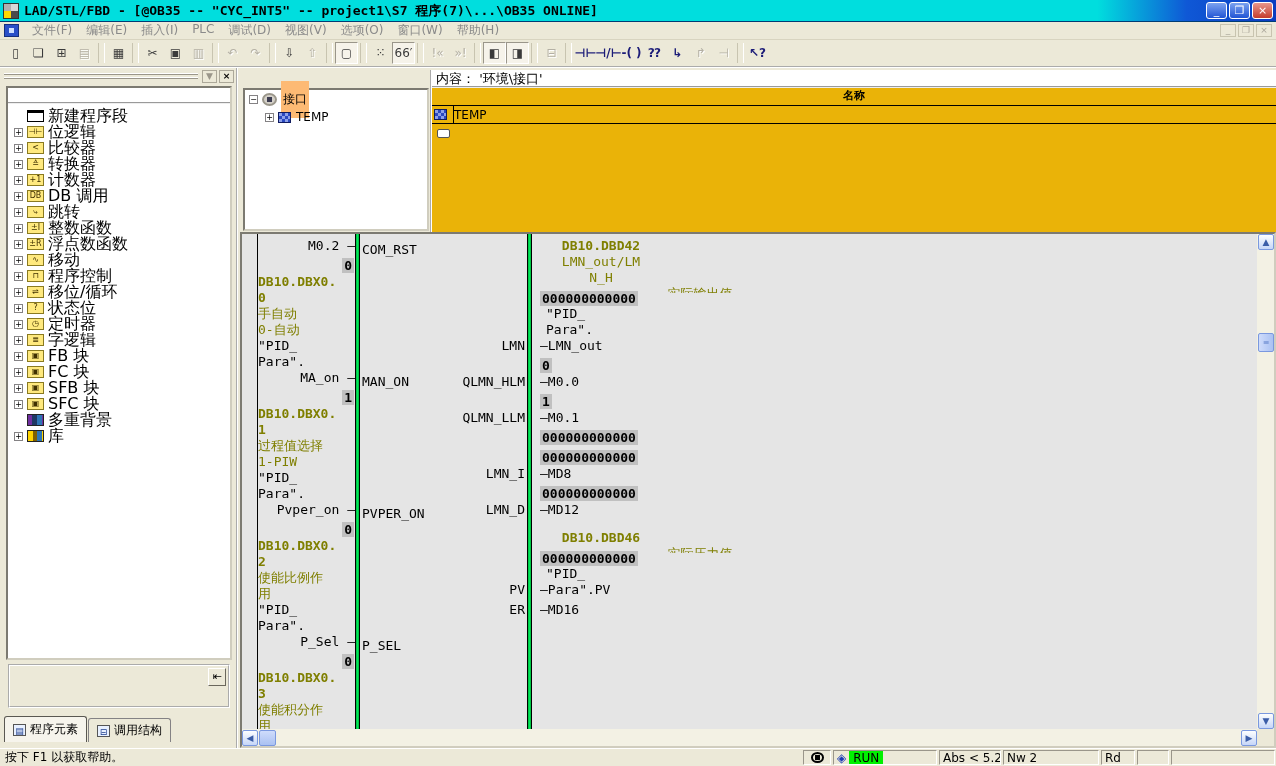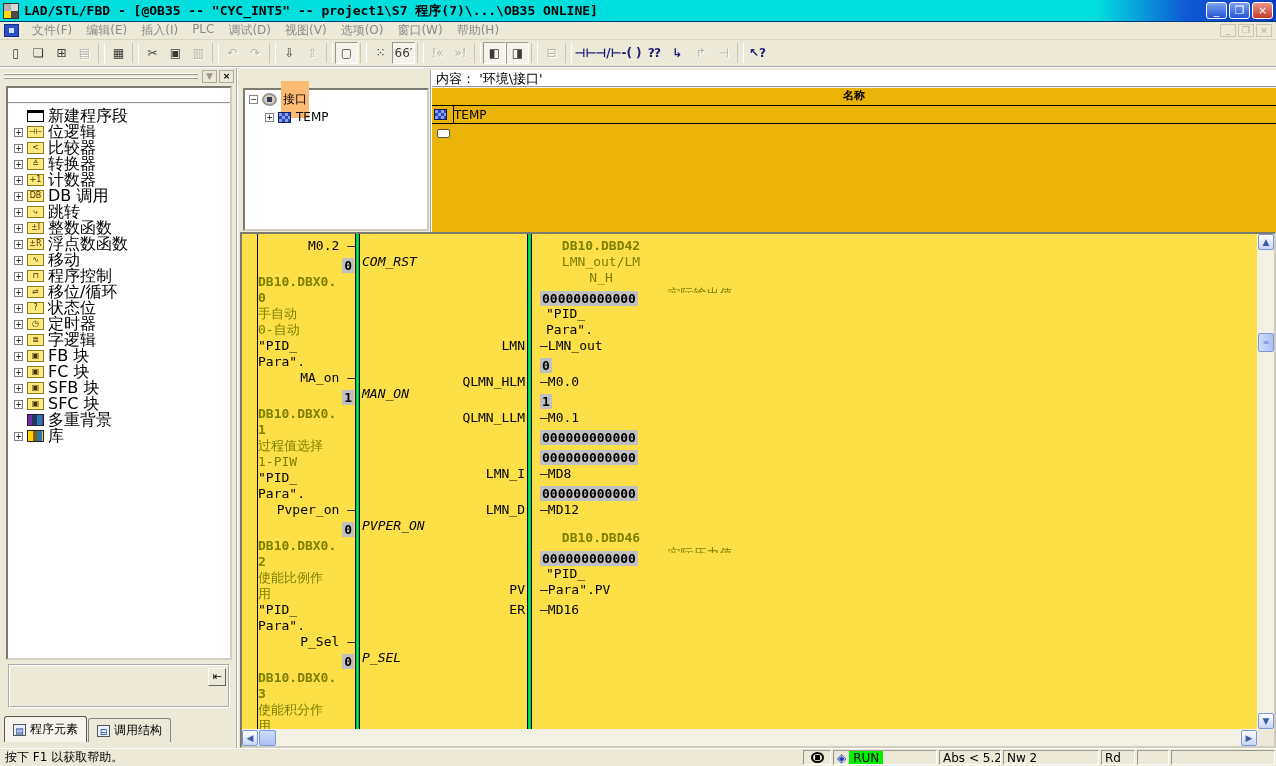--- a/index.html
+++ b/index.html
@@ -90,38 +90,38 @@
   #decl-table { position:relative; }
   .drow { height:18px; display:flex; align-items:center; border-bottom:1px solid #000; }
   .drow .icocell { width:22px; align-self:stretch; border-right:1px solid #000; display:flex; align-items:center; justify-content:center; flex:none; }
   .drow.hdr { font-weight:bold; font-size:11px;flex-direction:column; }
   .drow.last { border-bottom:none; }
   .newrowico { width:13px; height:9px; border:1px solid #555; background:#fff; border-radius:2px; }
 
   
   #diagram { position:absolute; left:240px; top:232px; width:1036px; height:516px; background:#fff;
     border:2px inset #d0cdbe; }
-  #dcontent { position:absolute; left:0; top:0; right:17px; bottom:17px; overflow:hidden; background:#fde047;
+  #dcontent { position:absolute; left:0; top:0; right:17px; bottom:17px; overflow:hidden; background:#e5e5e5;
     font-family:"DejaVu Sans Mono",monospace; font-size:13px; }
   .vline { position:absolute; left:15px; top:0; bottom:0; width:1px; background:#000; }
   .vbar { position:absolute; top:0; bottom:0; width:5px; background:linear-gradient(90deg,#00b838,#00e85c,#00b838);
     border-left:1px solid #000; border-right:1px solid #000; }
   #vbar1 { left:113px; } #vbar2 { left:285px; }
   #dleft { position:absolute; left:16px; top:4px; width:97px; }
   #dright { position:absolute; left:199px; top:4px; width:420px; }
   .dgroup { margin-bottom:4px; }
   .dl { height:16px; line-height:16px; white-space:nowrap; }
   .dgap { height:8px; }
   .addr { font-weight:bold; color:#7f7f00; }
   .cmt { color:#7f7f00; }
   #dleft .addr, #dleft .cmt, #dleft .sym { }
   #dleft .monrow { text-align:right; padding-right:1px; }
   .mon { background:#c0c0c0; font-weight:bold; padding:0 2px; }
   #dleft .oppin { position:relative; text-align:right; }
-  .pinl { position:absolute; left:104px; top:16px;font-style:italic; }
+  .pinl { position:absolute; left:104px; top:4px; }
   #dright .addr, #dright .cmt { margin-left:99px; width:122px; text-align:center; }
   #dright .sym { margin-left:105px; }
   #dright .monrow { margin-left:99px; }
   .monover { position:relative; margin-left:99px; height:20px; }
   .hid { height:7px; overflow:hidden; width:122px; text-align:center; line-height:15px; }
   .monabs { position:absolute; left:0; top:5px; }
   #dright .pinop { position:relative; }
   .pinr { display:inline-block; width:84px; text-align:right; }
   .opr { position:absolute; left:99px; top:0; }
 

